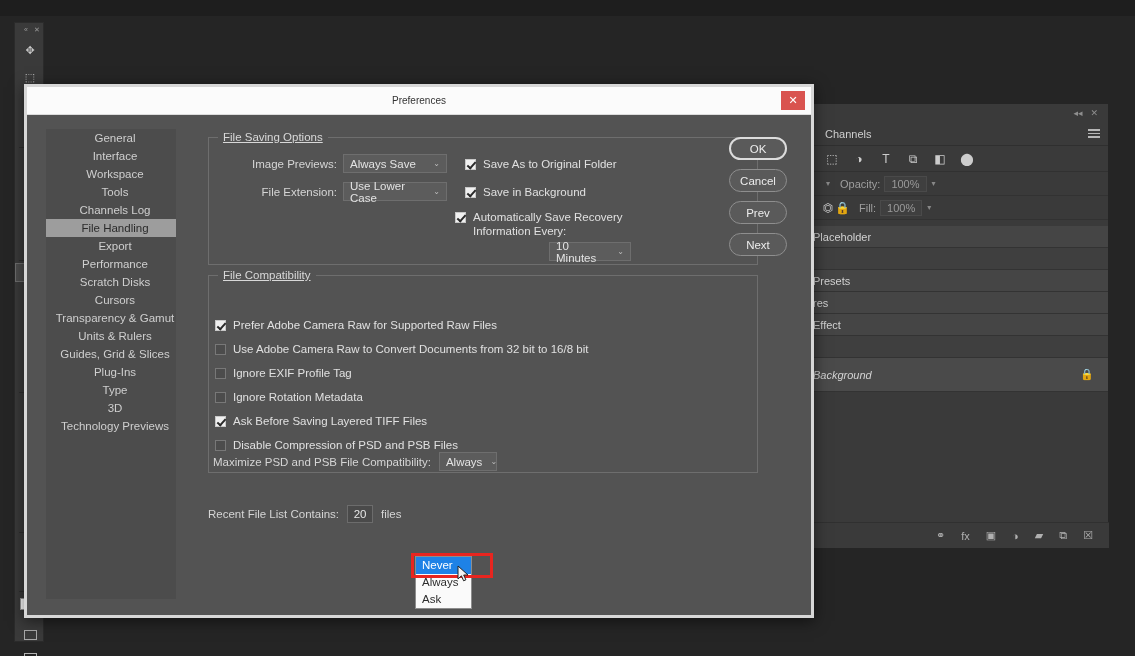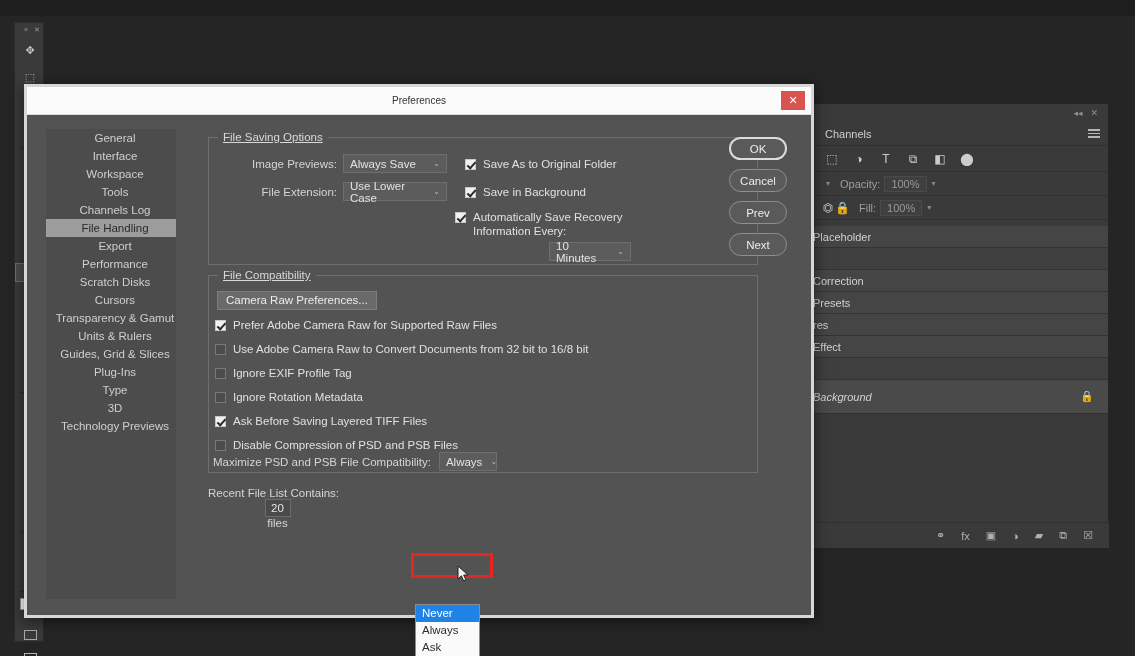--- a/index.html
+++ b/index.html
@@ -125,22 +125,22 @@
     height:19px; line-height:17px; padding:0 8px; display:inline-block;
   }
 
   .numbox {
     background:#4a4a4a; border:1px solid #6c6c6c; color:#e6e6e6; font-size:11.5px;
     width:26px; height:18px; text-align:center; line-height:16px;
   }
 
   
   .dd-open {
-    position:absolute; left:388px; top:469px; width:65px;
-    background:#fafafa; border:1px solid #8d8d8d; z-index:40;margin-top:48px;
+    position:absolute; left:388px; top:469px; width:57px;
+    background:#fafafa; border:1px solid #8d8d8d; z-index:40;
   }
   .dd-item { height:17px; line-height:17px; font-size:11.5px; color:#2d2d2d; padding-left:6px; }
   .dd-item.hl { background:#1e82e6; color:#ffffff; }
   .hl-rect {
     position:absolute; left:384px; top:466px; width:82px; height:25px;
     border:3px solid #e8251f; z-index:50; pointer-events:none;
   }
   .cursor-arrow { position:absolute; left:430px; top:478px; z-index:60; width:14px; height:18px; }
 
   .dlg-btns { position:absolute; right:24px; top:22px; width:58px; }
@@ -236,23 +236,20 @@
       <span class="lbl" style="margin-left:10px">Fill:</span>
       <span class="rd-val">100%</span>
       <span class="rd-caret">▾</span>
     </div>
     <div class="rd-layers" id="rdLayers">
         <div class="rd-layer">
           <span class="nm">Placeholder</span>
         </div>
         <div class="rd-layer spacer"></div>
         <div class="rd-layer">
-          <span class="nm">Correction</span>
-        </div>
-        <div class="rd-layer">
           <span class="nm">Presets</span>
         </div>
         <div class="rd-layer">
           <span class="nm">res</span>
         </div>
         <div class="rd-layer">
           <span class="nm">Effect</span>
         </div>
         <div class="rd-layer spacer"></div>
         <div class="rd-layer bg">
@@ -335,23 +332,20 @@
 
           <div class="sel" style="position:absolute; left:340px; top:104px; width:82px;">
             <span class="cv">10 Minutes</span>
             <span class="cr">⌄</span>
           </div>
         </div>
 
         <div class="group" id="grpCompat">
           <span class="gtitle">File Compatibility</span>
 
-          <div style="position:absolute; left:8px; top:14px;">
-            <span class="btn-cameraraw">Camera Raw Preferences...</span>
-          </div>
 
           <div id="compatChecks" style="position:absolute; left:6px; top:42px; width:530px;">
               <div class="cbrow" style="margin-bottom: 10px;">
                 <span class="cb on"></span>
                 <span class="cbtxt">Prefer Adobe Camera Raw for Supported Raw Files</span>
               </div>
               <div class="cbrow" style="margin-bottom: 10px;">
                 <span class="cb off"></span>
                 <span class="cbtxt">Use Adobe Camera Raw to Convert Documents from 32 bit to 16/8 bit</span>
               </div>
@@ -375,21 +369,21 @@
 
           <div class="frow" style="position:absolute; left:4px; top:176px;">
             <span class="flabel">Maximize PSD and PSB File Compatibility:</span>
             <div class="sel" style="width:58px; margin-left:8px;">
               <span class="cv">Always</span>
               <span class="cr">⌄</span>
             </div>
           </div>
         </div>
 
-        <div class="frow" style="position:absolute; left:32px; top:372px;flex-direction:column;">
+        <div class="frow" style="position:absolute; left:32px; top:390px;">
           <span class="flabel">Recent File List Contains:</span>
           <span class="numbox" style="margin-left:8px">20</span>
           <span class="flabel" style="margin-left:8px">files</span>
         </div>
 
         <div class="dlg-btns" id="dlgBtns">
             <div class="pbtn primary">OK</div>
             <div class="pbtn">Cancel</div>
             <div class="pbtn">Prev</div>
             <div class="pbtn">Next</div>

